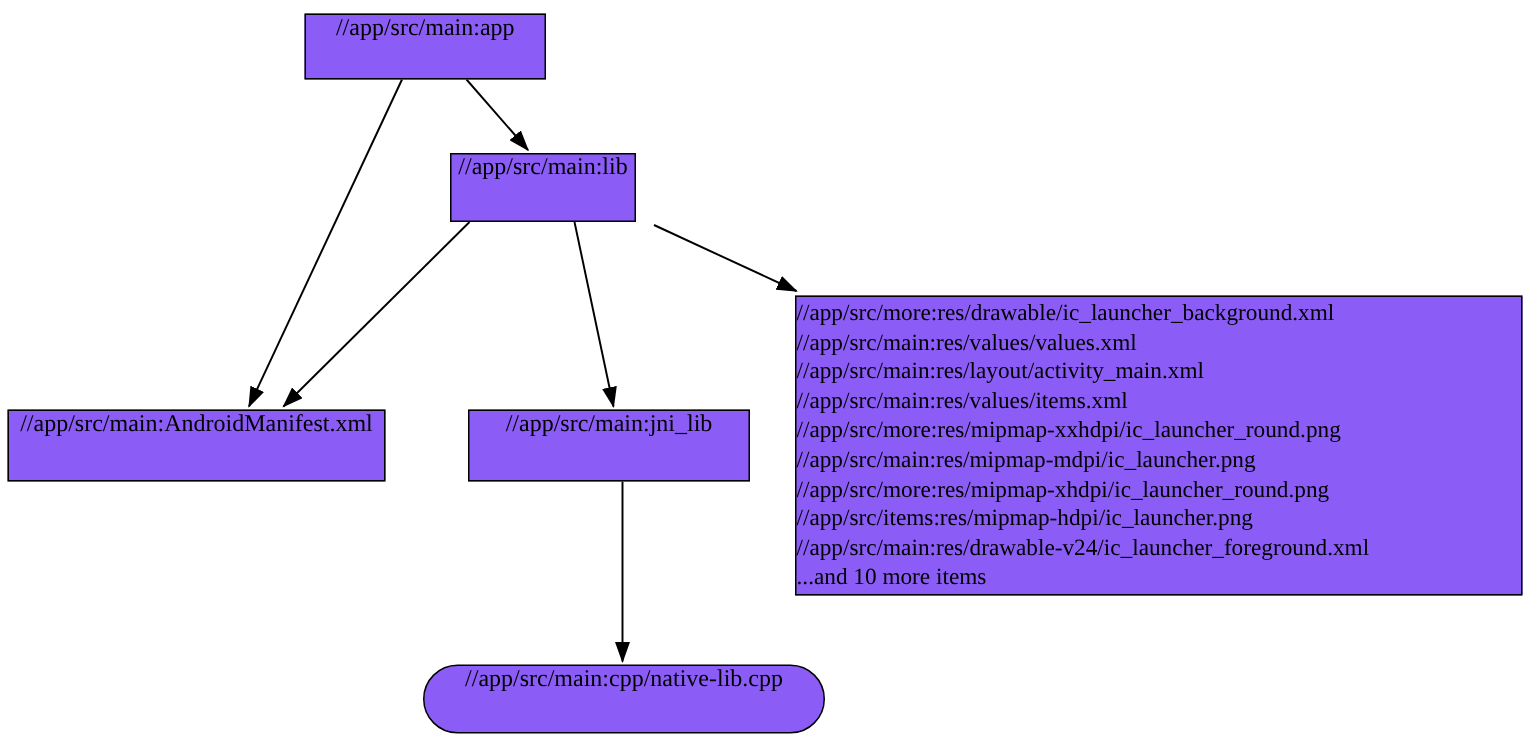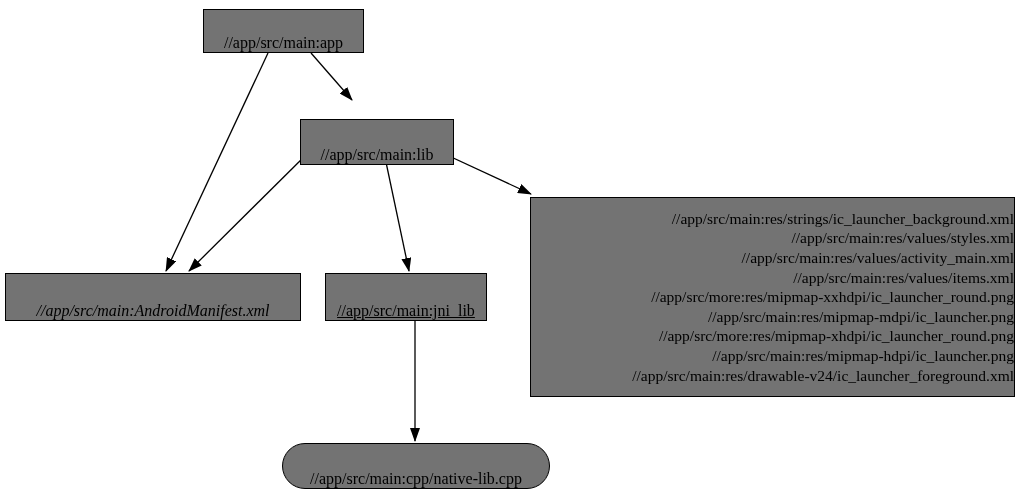--- a/index.html
+++ b/index.html
@@ -25,41 +25,41 @@
     pointer-events: none;
   }
   .edges line {
     stroke: #000000;
     stroke-width: 1.3;
   }
   .node {
     position: absolute;
     box-sizing: border-box;
     border: 1.5px solid #000000;
-    background: #737373;
+    background: #8b5cf6;
     display: flex;
-    align-items: flex-end;
+    align-items: flex-start;
     justify-content: center;
     text-align: center;
     font-size: 16px;
     white-space: nowrap;
   }
   .node.multiline {
     flex-direction: column;
     justify-content: center;
     font-size: 15.5px;
     line-height: 19.6px;
   }
   .node.multiline .res-line {
     white-space: nowrap;
   }
   #node-app            { left: 203px; top:   9px; width: 161px; height: 44px; }
-  #node-lib            { left: 300px; top: 119px; width: 154px; height: 46px; }
-  #node-manifest       { left:   5px; top: 273px; width: 296px; height: 48px; font-style: italic; }
-  #node-jni-lib        { left: 325px; top: 273px; width: 162px; height: 48px; text-decoration: underline; }
+  #node-lib            { left: 300px; top: 102px; width: 124px; height: 46px; }
+  #node-manifest       { left:   5px; top: 273px; width: 252px; height: 48px; }
+  #node-jni-lib        { left: 312px; top: 273px; width: 188px; height: 48px; }
   #node-res-group      { left: 530px; top: 197px; width: 485px; height: 200px; }
   #node-native-lib-cpp { left: 282px; top: 443px; width: 268px; height: 46px; border-radius: 23px; }
 </style>
 </head>
 <body>
 
 <div class="canvas">
 
   <svg class="edges" viewBox="0 0 1018 496" xmlns="http://www.w3.org/2000/svg">
     <defs>
@@ -85,28 +85,29 @@
 
   <div class="node" id="node-manifest">
     <span>//app/src/main:AndroidManifest.xml</span>
   </div>
 
   <div class="node" id="node-jni-lib">
     <span>//app/src/main:jni_lib</span>
   </div>
 
   <div class="node multiline" id="node-res-group">
-    <div class="res-line">//app/src/main:res/strings/ic_launcher_background.xml</div>
-    <div class="res-line">//app/src/main:res/values/styles.xml</div>
-    <div class="res-line">//app/src/main:res/values/activity_main.xml</div>
+    <div class="res-line">//app/src/more:res/drawable/ic_launcher_background.xml</div>
+    <div class="res-line">//app/src/main:res/values/values.xml</div>
+    <div class="res-line">//app/src/main:res/layout/activity_main.xml</div>
     <div class="res-line">//app/src/main:res/values/items.xml</div>
     <div class="res-line">//app/src/more:res/mipmap-xxhdpi/ic_launcher_round.png</div>
     <div class="res-line">//app/src/main:res/mipmap-mdpi/ic_launcher.png</div>
     <div class="res-line">//app/src/more:res/mipmap-xhdpi/ic_launcher_round.png</div>
-    <div class="res-line">//app/src/main:res/mipmap-hdpi/ic_launcher.png</div>
+    <div class="res-line">//app/src/items:res/mipmap-hdpi/ic_launcher.png</div>
     <div class="res-line">//app/src/main:res/drawable-v24/ic_launcher_foreground.xml</div>
+    <div class="res-line">...and 10 more items</div>
   </div>
 
   <div class="node" id="node-native-lib-cpp">
     <span>//app/src/main:cpp/native-lib.cpp</span>
   </div>
 
 </div>
 
 </body></html>

